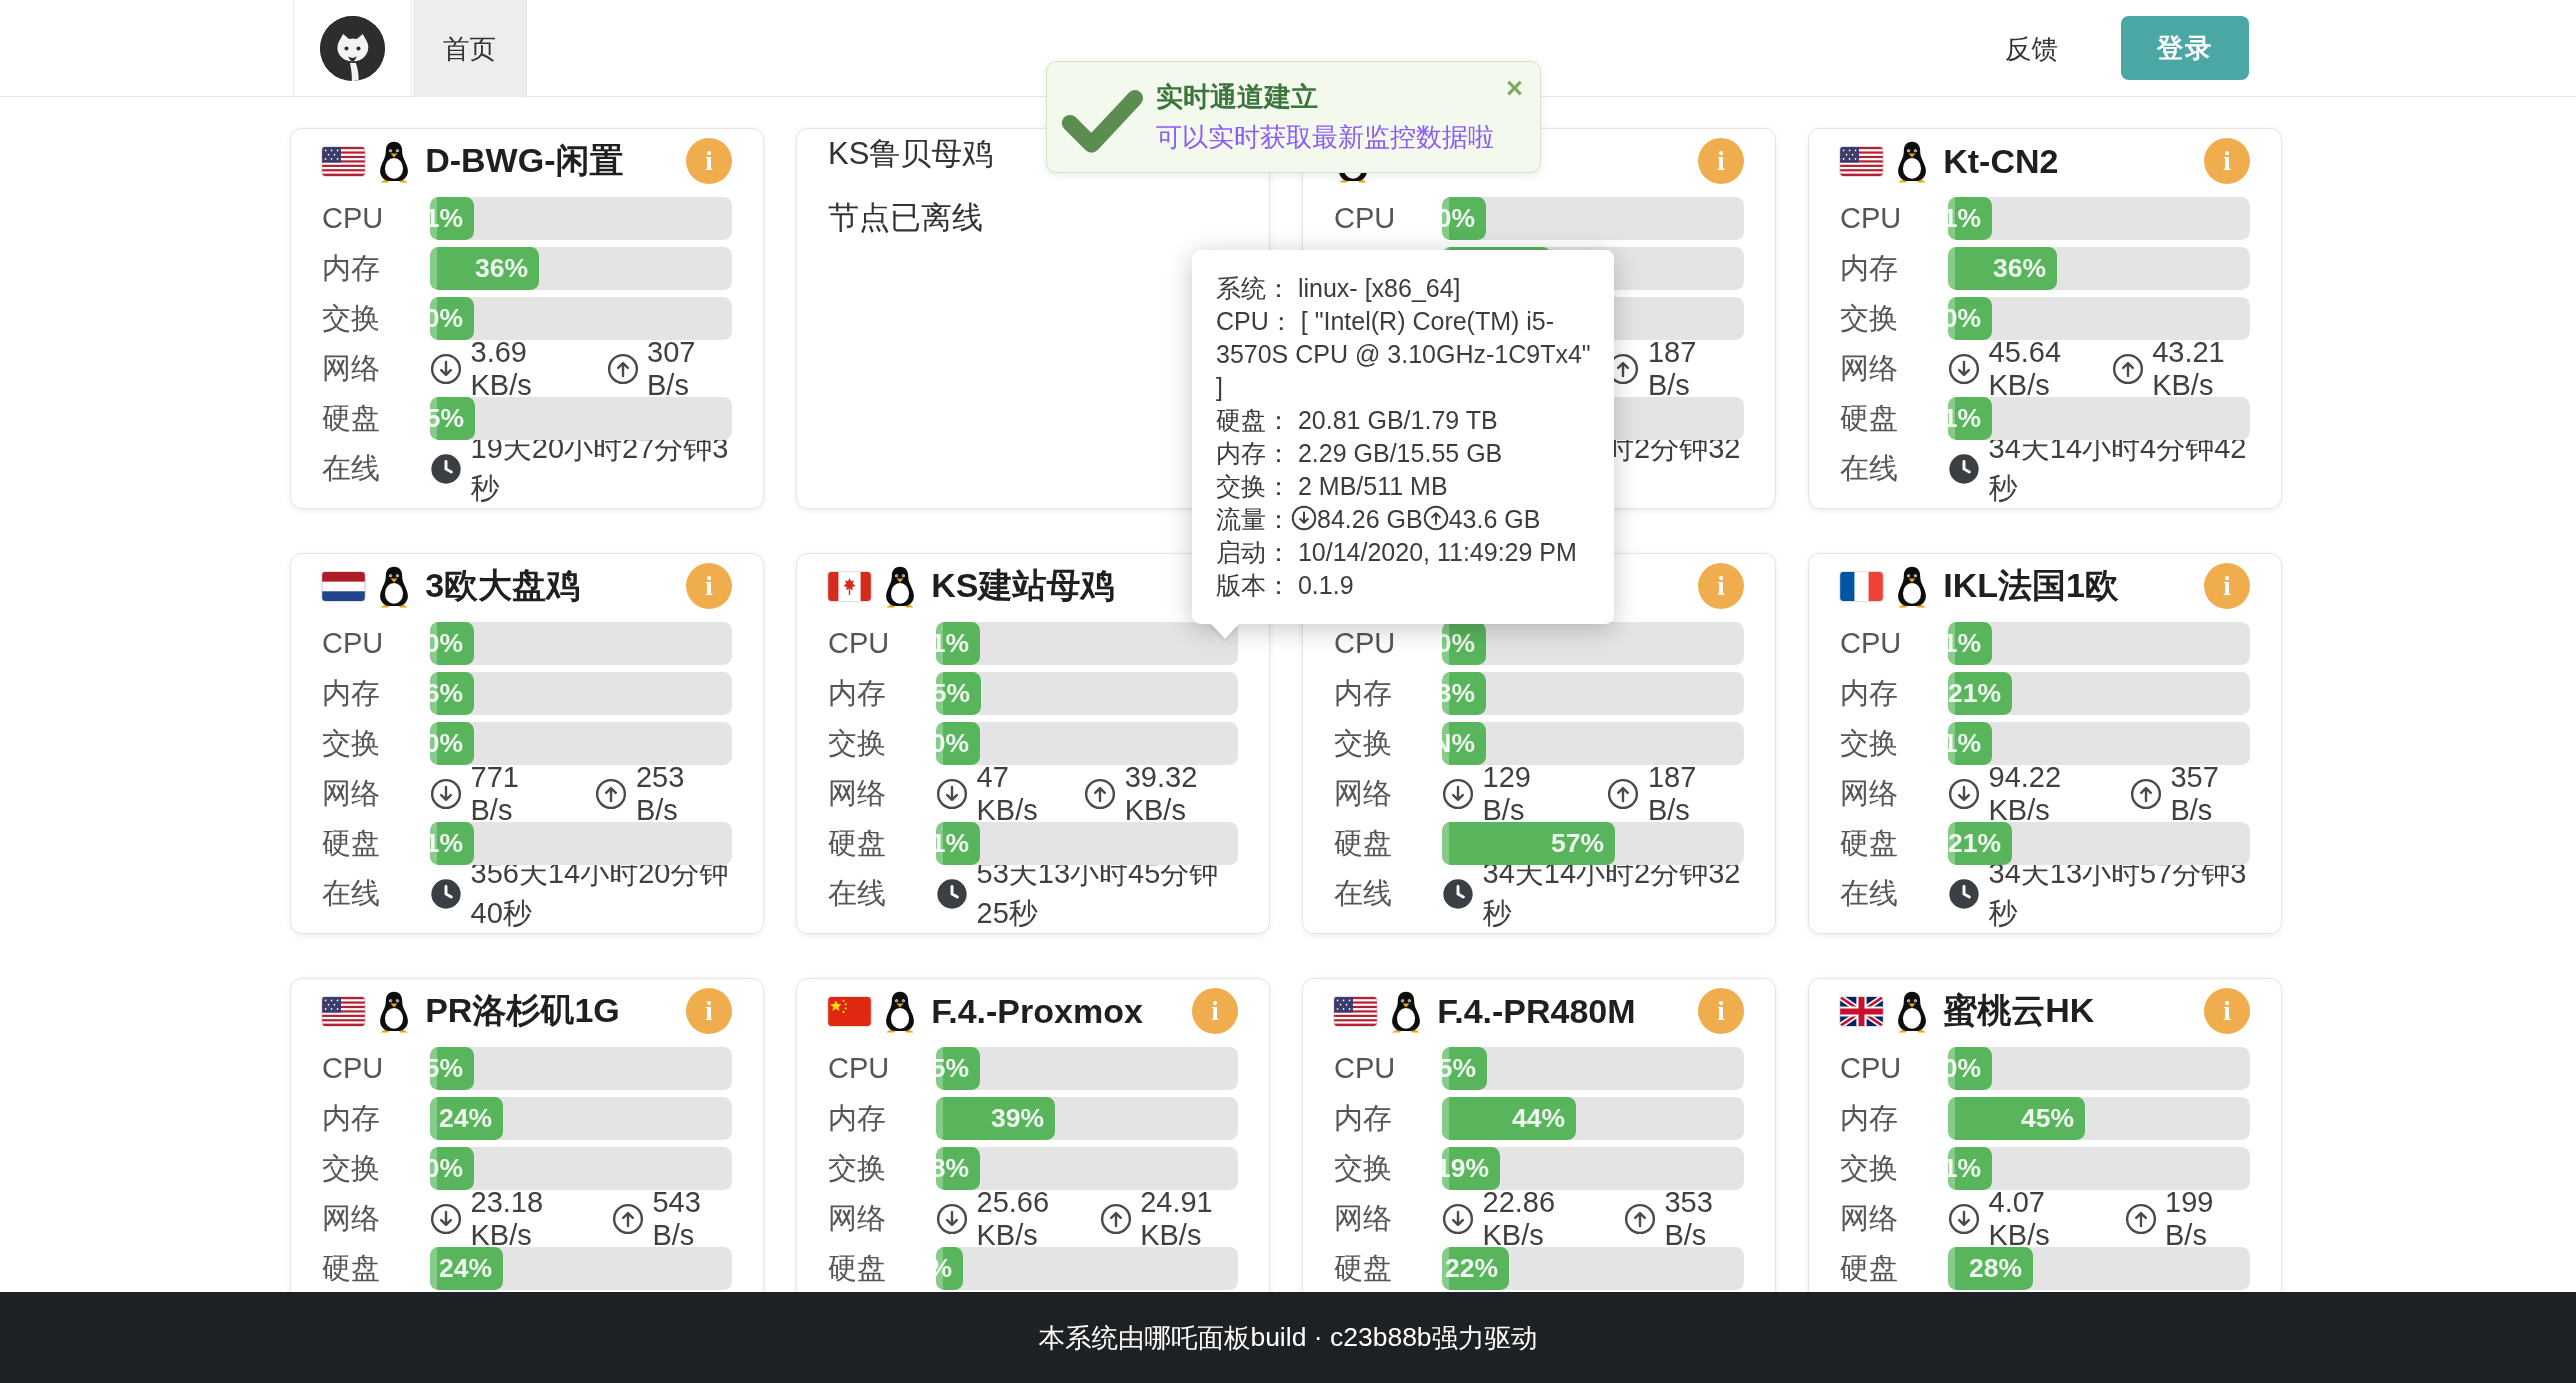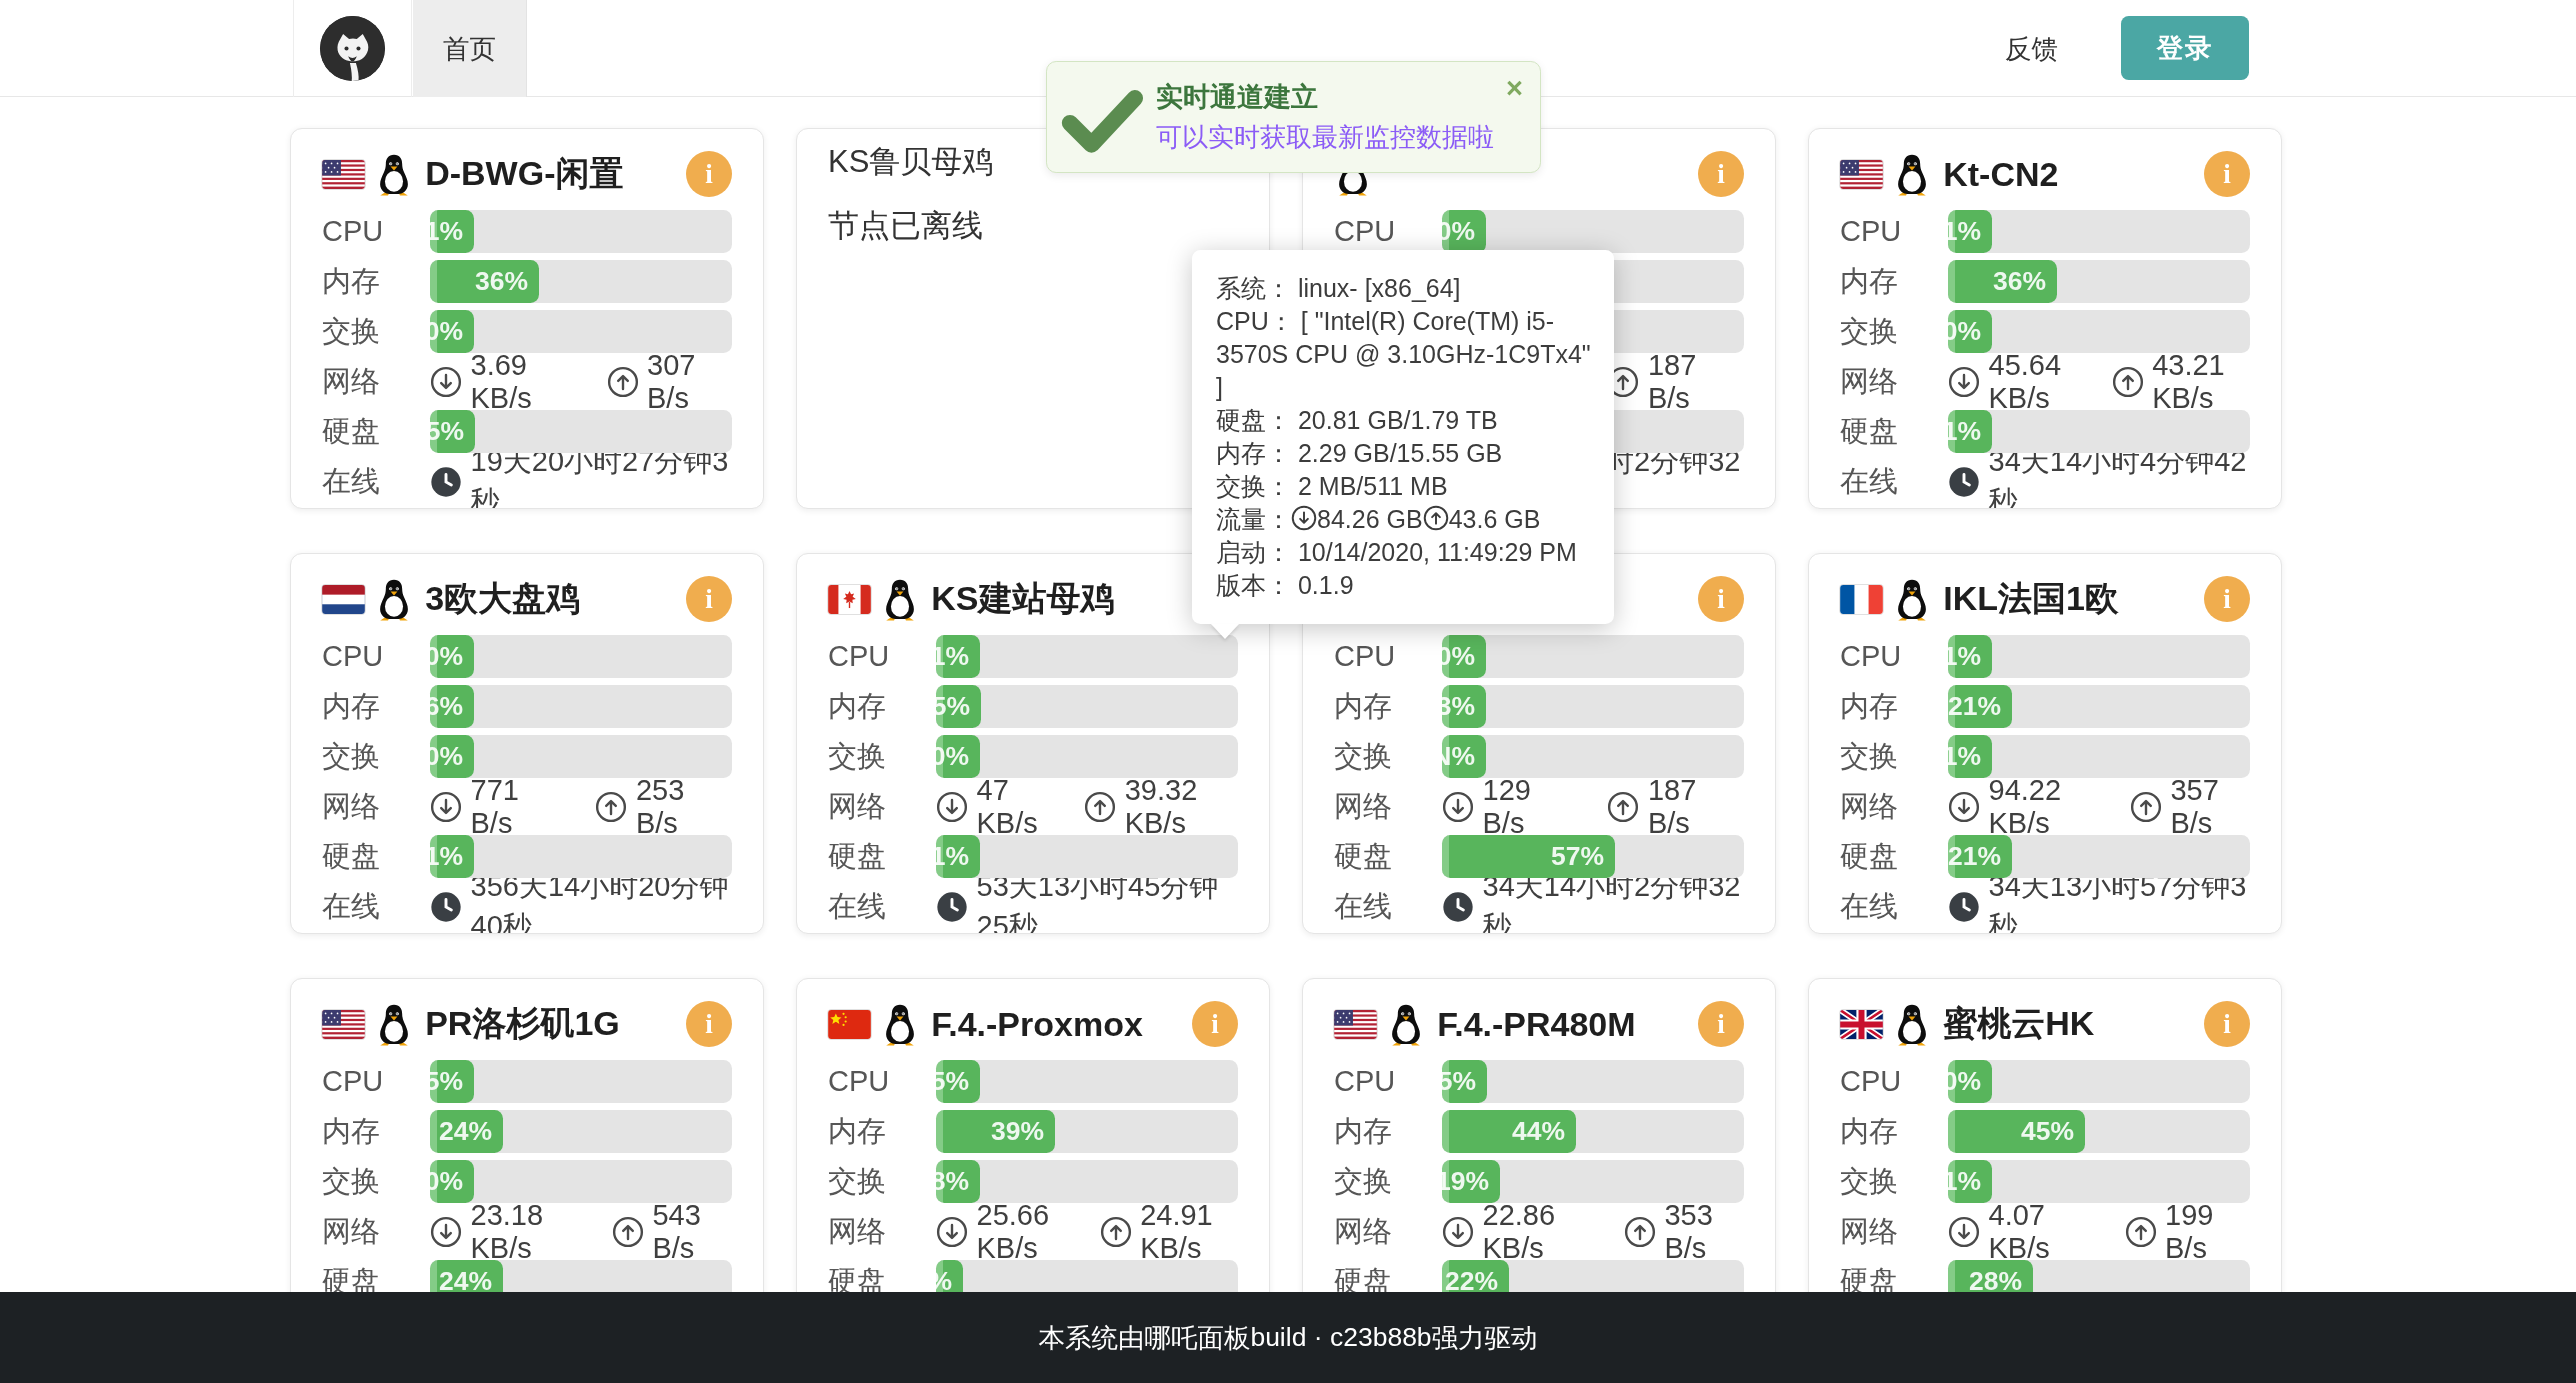--- a/index.html
+++ b/index.html
@@ -23,42 +23,42 @@
   .login-btn { position:absolute; left:2121px; top:16px; width:128px; height:64px; border:none;
     border-radius:7.7px; background:#4ba7a4; color:#fff; font-size:26.5px; font-weight:bold;
     font-family:inherit; cursor:pointer; letter-spacing:1.7px; }
 
   
   .grid { position:absolute; left:290px; top:128px; width:1991px; z-index:1;
     display:grid; grid-template-columns:repeat(4,474px); grid-auto-rows:381px;
     column-gap:32px; row-gap:44px; }
   .card { background:#fff; border:0.9px solid #e5e5e5; border-radius:12px;
     box-shadow:0 1.7px 6.8px rgba(0,0,0,0.07); padding:0 31px; overflow:hidden; }
-  .card-head { margin-top:21px; height:48px; display:flex; align-items:center; }
+  .card-head { margin-top:8px; height:48px; display:flex; align-items:center; }
   .flag { width:43px; height:29px; border-radius:3.4px; box-shadow:0 0 0 0.9px rgba(0,0,0,0.12);
     margin-right:10.2px; flex:none; overflow:hidden; }
   .penguin { width:38px; height:43px; margin-right:12px; flex:none; }
   .title { font-size:34px; font-weight:bold; color:#1f1f1f; white-space:nowrap; flex:1; }
   .info-badge { width:46px; height:46px; border-radius:50%; background:#f0ad4e; color:#fff;
     display:flex; align-items:center; justify-content:center; flex:none;
     font-size:27px; font-weight:bold; font-family:"Liberation Serif","DejaVu Serif",serif;
     cursor:pointer; }
   .rows { margin-top:12px; display:flex; flex-direction:column; gap:7px; }
   .srow { height:43px; display:flex; align-items:center; }
   .rowlabel { width:108px; flex:none; font-size:29px; color:#565656; }
   .track { flex:1; height:43px; background:#e4e4e4; border-radius:8.5px; position:relative; }
   .fill { height:43px; border-radius:8.5px;
     background:linear-gradient(90deg,#84cc87 0px,#84cc87 6.8px,#58b55c 6.8px);
     display:flex; align-items:center; justify-content:flex-end; }
   .pct { font-size:26.5px; font-weight:bold; color:rgba(255,255,255,0.9);
     padding-right:11px; white-space:nowrap; }
   .inline-stat { display:flex; align-items:center; font-size:29px; color:#3f3f3f; gap:8.5px; }
   .inline-stat .gap { width:12px; }
   .cicon { width:32px; height:32px; flex:none; color:#4a4a4a; }
-  .offline-title { font-size:31px; font-weight:normal; color:#333; margin-top:12px; }
+  .offline-title { font-size:31px; font-weight:normal; color:#333; margin-top:4px; }
   .offline-text { font-size:31px; color:#333; margin-top:22px; }
 
   
   .toast { position:absolute; left:1046px; top:61px; width:495px; height:112px; z-index:100;
     background:#f4f9ee; border:1.7px solid #d3e5c3; border-radius:10.2px;
     box-shadow:0 2.6px 8.5px rgba(0,0,0,0.08); display:flex; align-items:center; }
   .toast-check { width:109px; display:flex; align-items:center; justify-content:center; flex:none; }
   .toast-body { flex:1; padding-right:34px; }
   .toast-title { font-size:27px; font-weight:bold; color:#3c763d; }
   .toast-msg { font-size:26px; color:#8b5cf6; margin-top:5px; }

